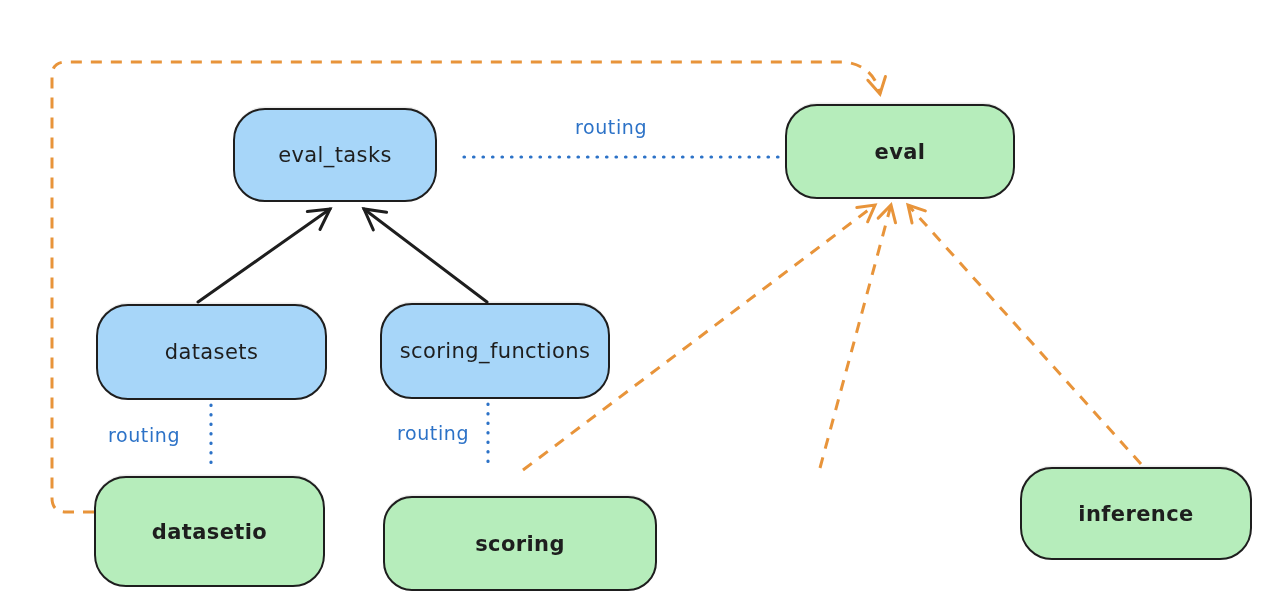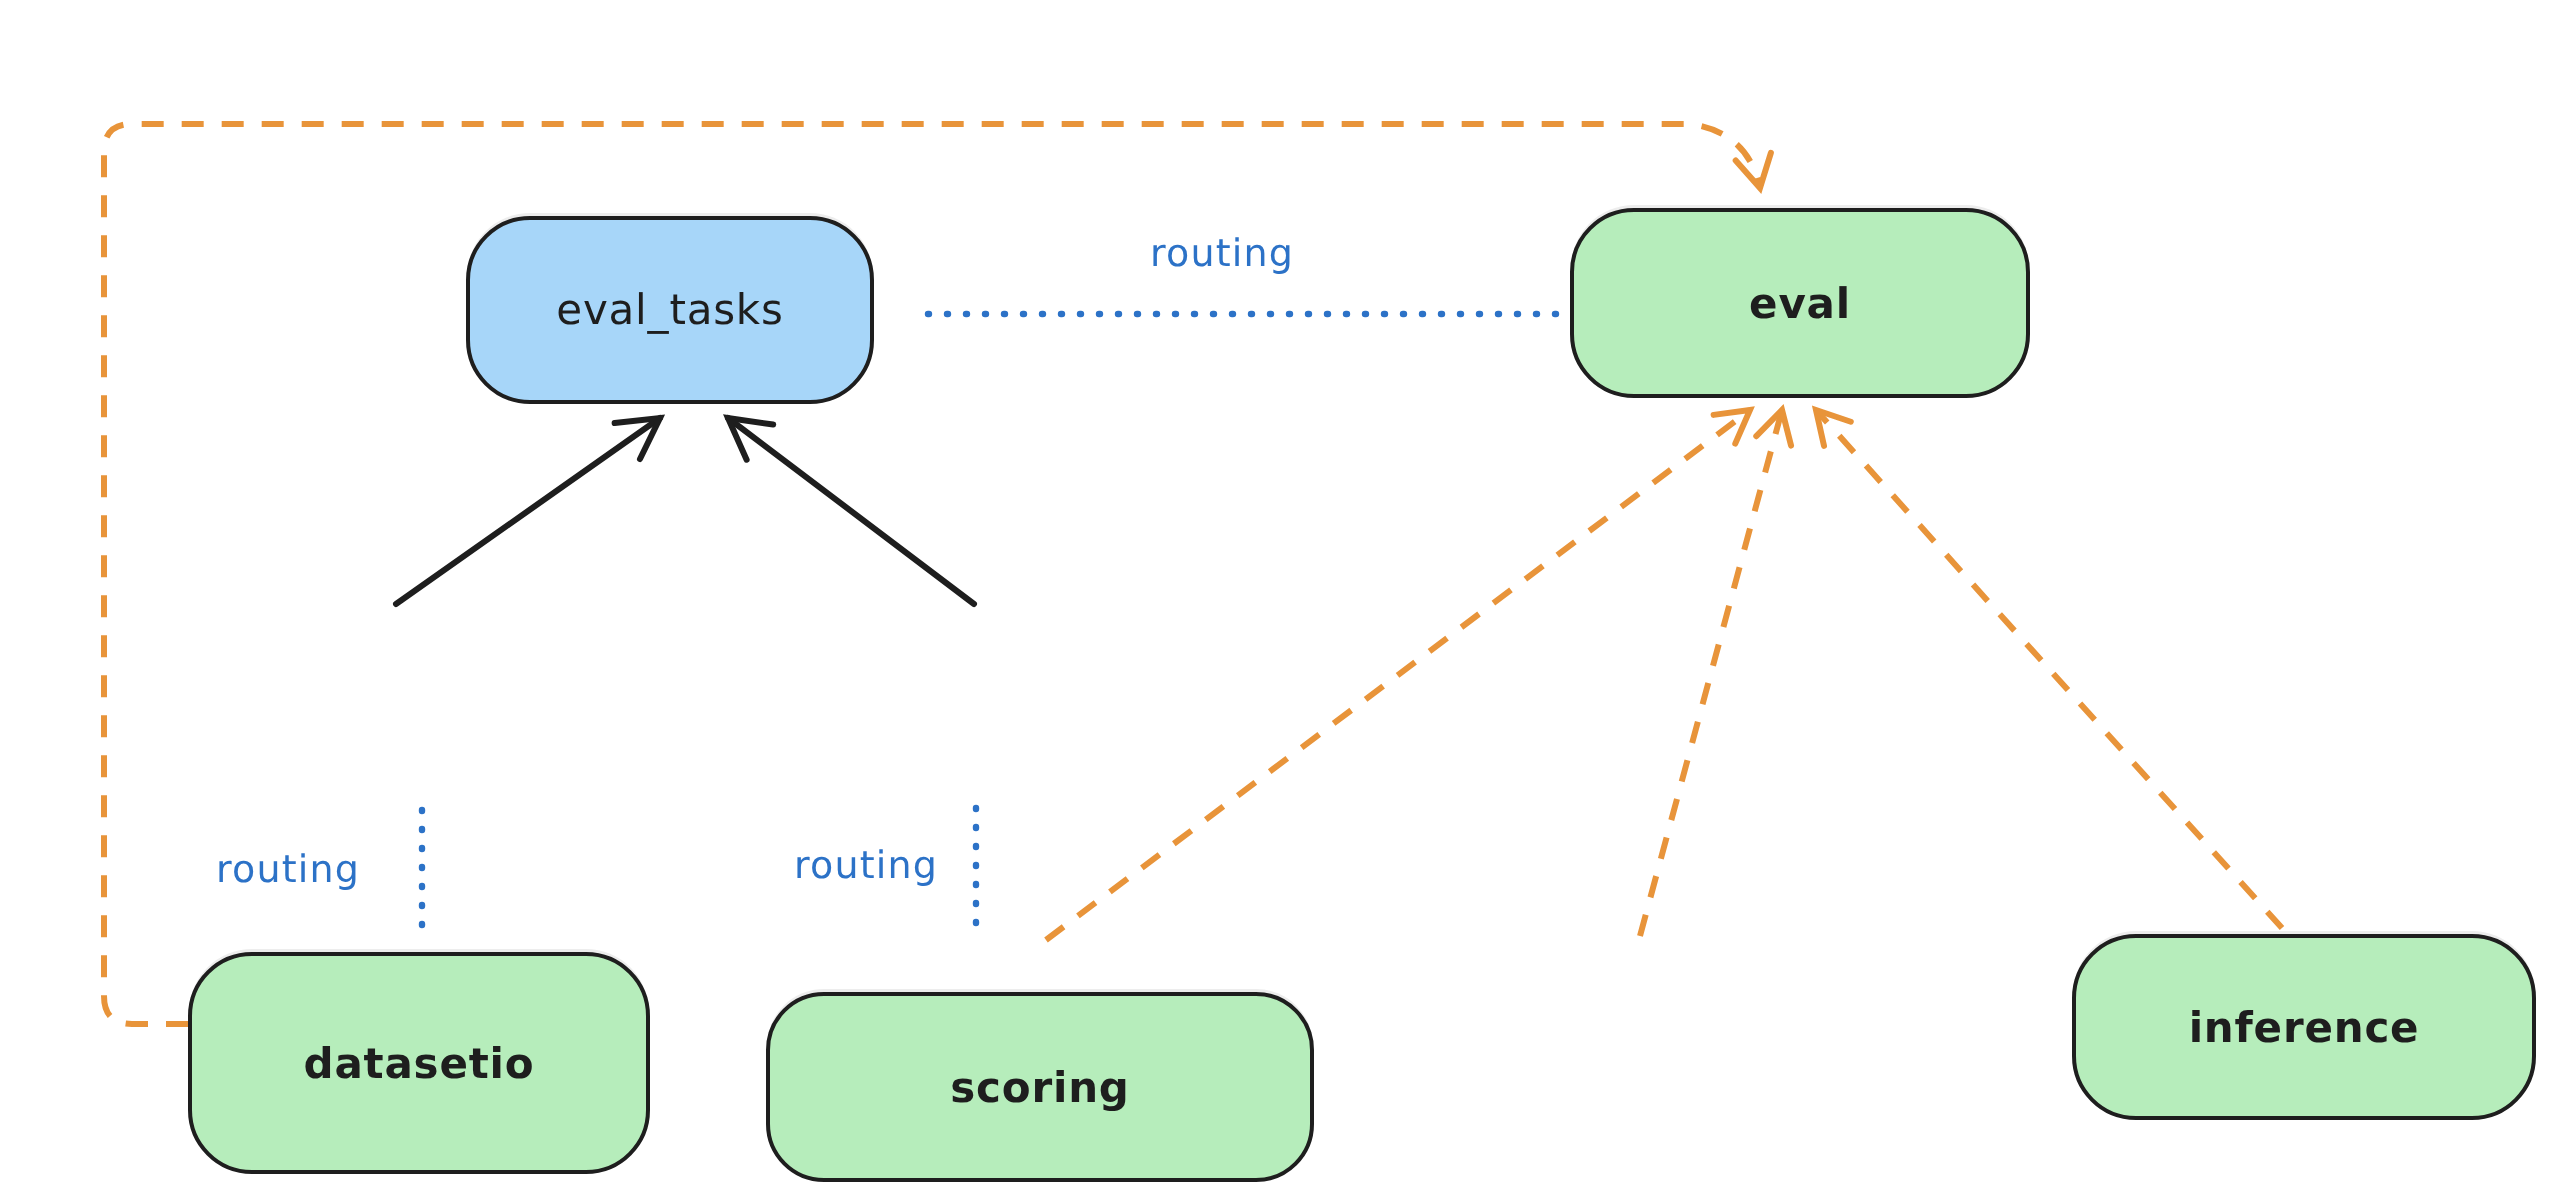--- a/index.html
+++ b/index.html
@@ -37,21 +37,21 @@
   .node.green { background: var(--green-node-fill, #b6edbb); font-weight: bold; }
 
   
   #n-eval-tasks        { left: 233px; top: 108px; width: 204px; height: 94px; }
   #n-eval              { left: 785px; top: 104px; width: 230px; height: 95px; }
   #n-datasets          { left:  96px; top: 304px; width: 231px; height: 96px; }
   #n-scoring-functions { left: 380px; top: 303px; width: 230px; height: 96px; }
   #n-datasetio         { left:  94px; top: 476px; width: 231px; height: 111px; }
   #n-scoring           { left: 383px; top: 496px; width: 274px; height: 95px; border-radius: 29px; }
   #n-agents            { left: 708px; top: 471px; width: 230px; height: 92px; }
-  #n-inference         { left:1020px; top: 467px; width: 232px; height: 93px; margin-left: 16px; }
+  #n-inference         { left:1020px; top: 467px; width: 232px; height: 93px; }
 
   .edge-label {
     position: absolute;
     color: var(--routing-line-blue, #2c72c7);
     font-size: 19px;
     font-weight: normal;
     letter-spacing: 0.6px;
   }
   #lbl-routing-top  { left: 575px; top: 116px; }
   #lbl-routing-left { left: 108px; top: 424px; }
@@ -117,20 +117,26 @@
     <path class="e-orange" marker-end="url(#ah-orange)" d="M 820 468 L 891 205"></path>
     <path class="e-orange" marker-end="url(#ah-orange)" d="M 1141 464 L 908 205"></path>
   </svg>
 
   <div class="node blue" id="n-eval-tasks">
     <span>eval_tasks</span>
   </div>
   <div class="node green" id="n-eval">
     <span>eval</span>
   </div>
+  <div class="node blue" id="n-datasets">
+    <span>datasets</span>
+  </div>
+  <div class="node blue" id="n-scoring-functions">
+    <span>scoring_functions</span>
+  </div>
   <div class="node green" id="n-datasetio">
     <span>datasetio</span>
   </div>
   <div class="node green" id="n-scoring">
     <span>scoring</span>
   </div>
   <div class="node green" id="n-inference">
     <span>inference</span>
   </div>
 

